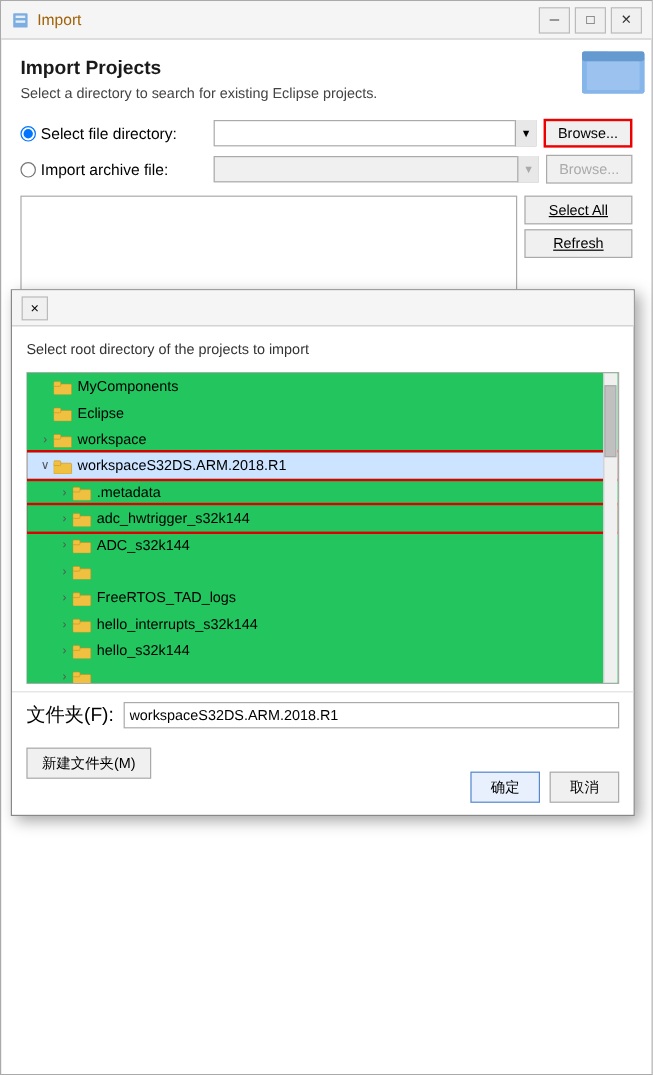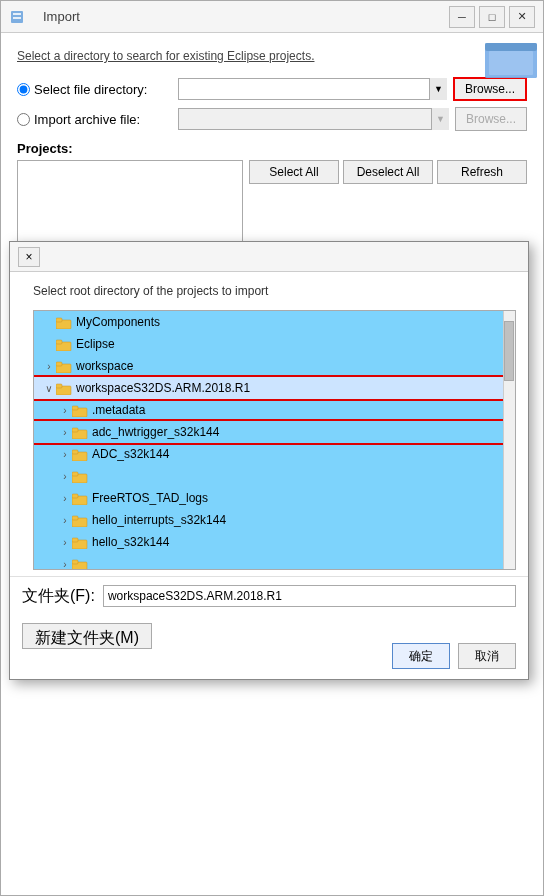--- a/index.html
+++ b/index.html
@@ -30,22 +30,21 @@
       height: 32px;
     }
     .titlebar-icon {
       width: 16px;
       height: 16px;
       margin-right: 6px;
     }
     .titlebar-title {
       flex: 1;
       font-size: 13px;
-      color: #404040;
-      margin-left: 12px;
+      color: #a16207;
     }
     .titlebar-buttons {
       display: flex;
       gap: 4px;
     }
     .titlebar-btn {
       width: 26px;
       height: 22px;
       border: 1px solid #bbb;
       background: #f0f0f0;
@@ -66,21 +65,20 @@
     .page-title {
       font-size: 16px;
       font-weight: bold;
       color: #1a1a1a;
       margin-bottom: 4px;
     }
     .page-subtitle {
       font-size: 12px;
       color: #444;
       margin-bottom: 14px;
-      text-decoration: underline;
     }
 
     .form-section {
       display: flex;
       flex-direction: column;
       gap: 6px;
       margin-bottom: 10px;
     }
     .form-row {
       display: flex;
@@ -158,21 +156,23 @@
     }
     .projects-list {
       flex: 1;
       height: 82px;
       border: 1px solid #aaa;
       background: #fff;
       overflow-y: auto;
     }
     .projects-buttons {
       display: flex;
+      flex-direction: column;
       gap: 4px;
+      text-decoration: underline;
     }
     .projects-buttons .btn {
       width: 90px;
     }
 
     
     .overlay {
       position: absolute;
       top: 240px;
       left: 8px;
@@ -200,32 +200,32 @@
       height: 20px;
       border: 1px solid #bbb;
       background: #f0f0f0;
       cursor: pointer;
       display: flex;
       align-items: center;
       justify-content: center;
       font-size: 12px;
     }
     .dialog-content {
-      padding: 12px 12px 0 23px;
+      padding: 12px 12px 0 12px;
     }
     .dialog-subtitle {
       font-size: 12px;
       color: #333;
       margin-bottom: 12px;
     }
     .tree-area {
       border: 1px solid #aaa;
       height: 260px;
       overflow-y: auto;
-      background: #7dd3fc;
+      background: #22c55e;
       margin-bottom: 0;
       position: relative;
     }
     .tree-item {
       display: flex;
       align-items: center;
       padding: 2px 4px;
       cursor: pointer;
       white-space: nowrap;
       font-size: 12px;
@@ -297,21 +297,21 @@
     .dialog-btn.primary {
       background: #e8f0fe;
       border: 1px solid #5588cc;
     }
 
     .new-folder-btn {
       padding: 4px 12px;
       border: 1px solid #aaa;
       background: #f0f0f0;
       cursor: pointer;
-      font-size: 16px;
+      font-size: 12px;
       height: 26px;
     }
   </style>
 </head>
 <body>
 
 <div class="window" style="position:relative;">
 
   <div class="titlebar">
     <span class="titlebar-icon">
@@ -335,20 +335,21 @@
       <svg width="58" height="50" viewBox="0 0 58 50">
         <rect x="0" y="10" width="52" height="35" rx="2" fill="#6a9fd8"></rect>
         <rect x="0" y="10" width="22" height="8" rx="2" fill="#88bbee"></rect>
         <rect x="0" y="14" width="52" height="31" rx="2" fill="#7aaee8"></rect>
         <rect x="4" y="18" width="44" height="24" rx="1" fill="#aaccf5" opacity="0.5"></rect>
 
         <rect x="0" y="10" width="52" height="8" rx="2" fill="#5590cc"></rect>
       </svg>
     </div>
 
+    <div class="page-title">Import Projects</div>
     <div class="page-subtitle">Select a directory to search for existing Eclipse projects.</div>
 
     <div class="form-section">
       <div class="form-row">
         <label class="radio-label">
           <input type="radio" name="source" checked="" style="">
           <span>Select file directory:</span>
         </label>
         <div class="combo-wrapper">
           <input class="form-input" style="width: 100%; padding-right: 20px;" type="text">
@@ -362,26 +363,24 @@
           <span>Import archive file:</span>
         </label>
         <div class="combo-wrapper">
           <input class="form-input disabled" style="width: 100%; padding-right: 20px;" type="text" disabled="">
           <span class="combo-arrow" style="background:#e8e8e8; color:#aaa;">▼</span>
         </div>
         <button class="btn disabled" disabled="">Browse...</button>
       </div>
     </div>
 
-    <div class="projects-label">Projects:</div>
     <div class="projects-area">
       <div class="projects-list"></div>
       <div class="projects-buttons">
         <button class="btn primary">Select All</button>
-        <button class="btn primary">Deselect All</button>
         <button class="btn primary">Refresh</button>
       </div>
     </div>
   </div>
 
   <div class="overlay">
     <div class="dialog-titlebar">
       <button class="dialog-close">×</button>
     </div>
     <div class="dialog-content">

